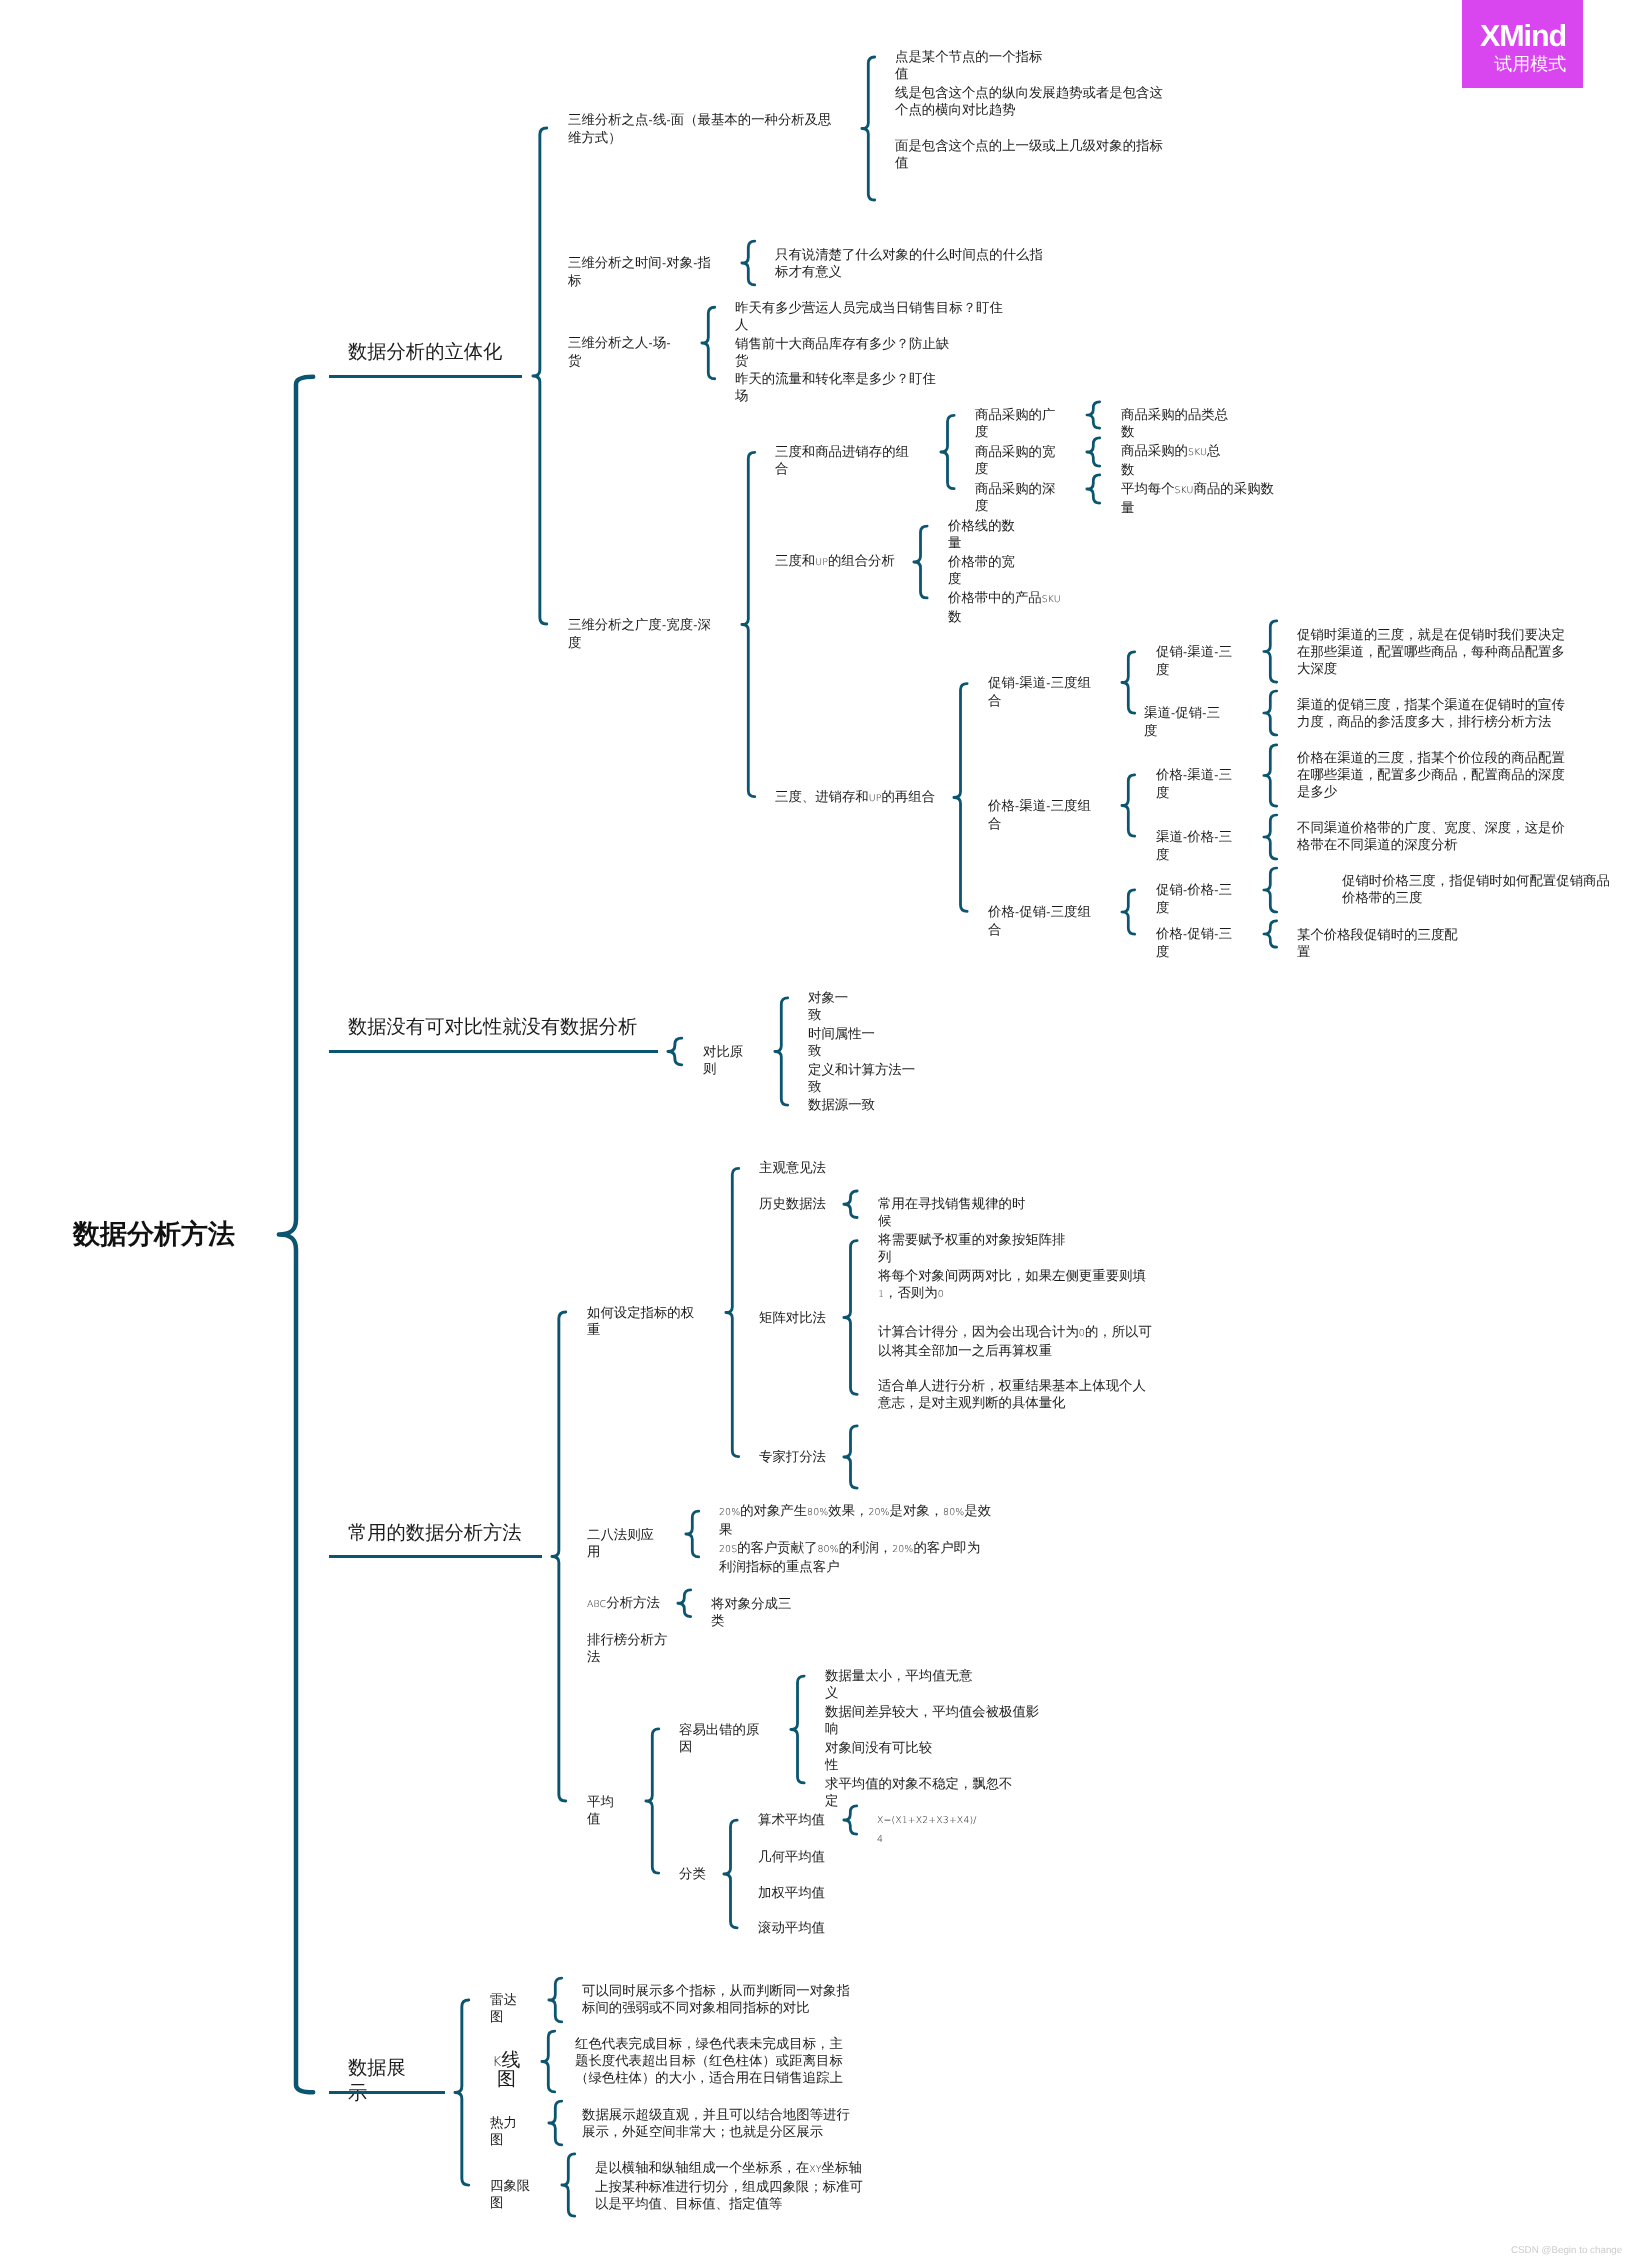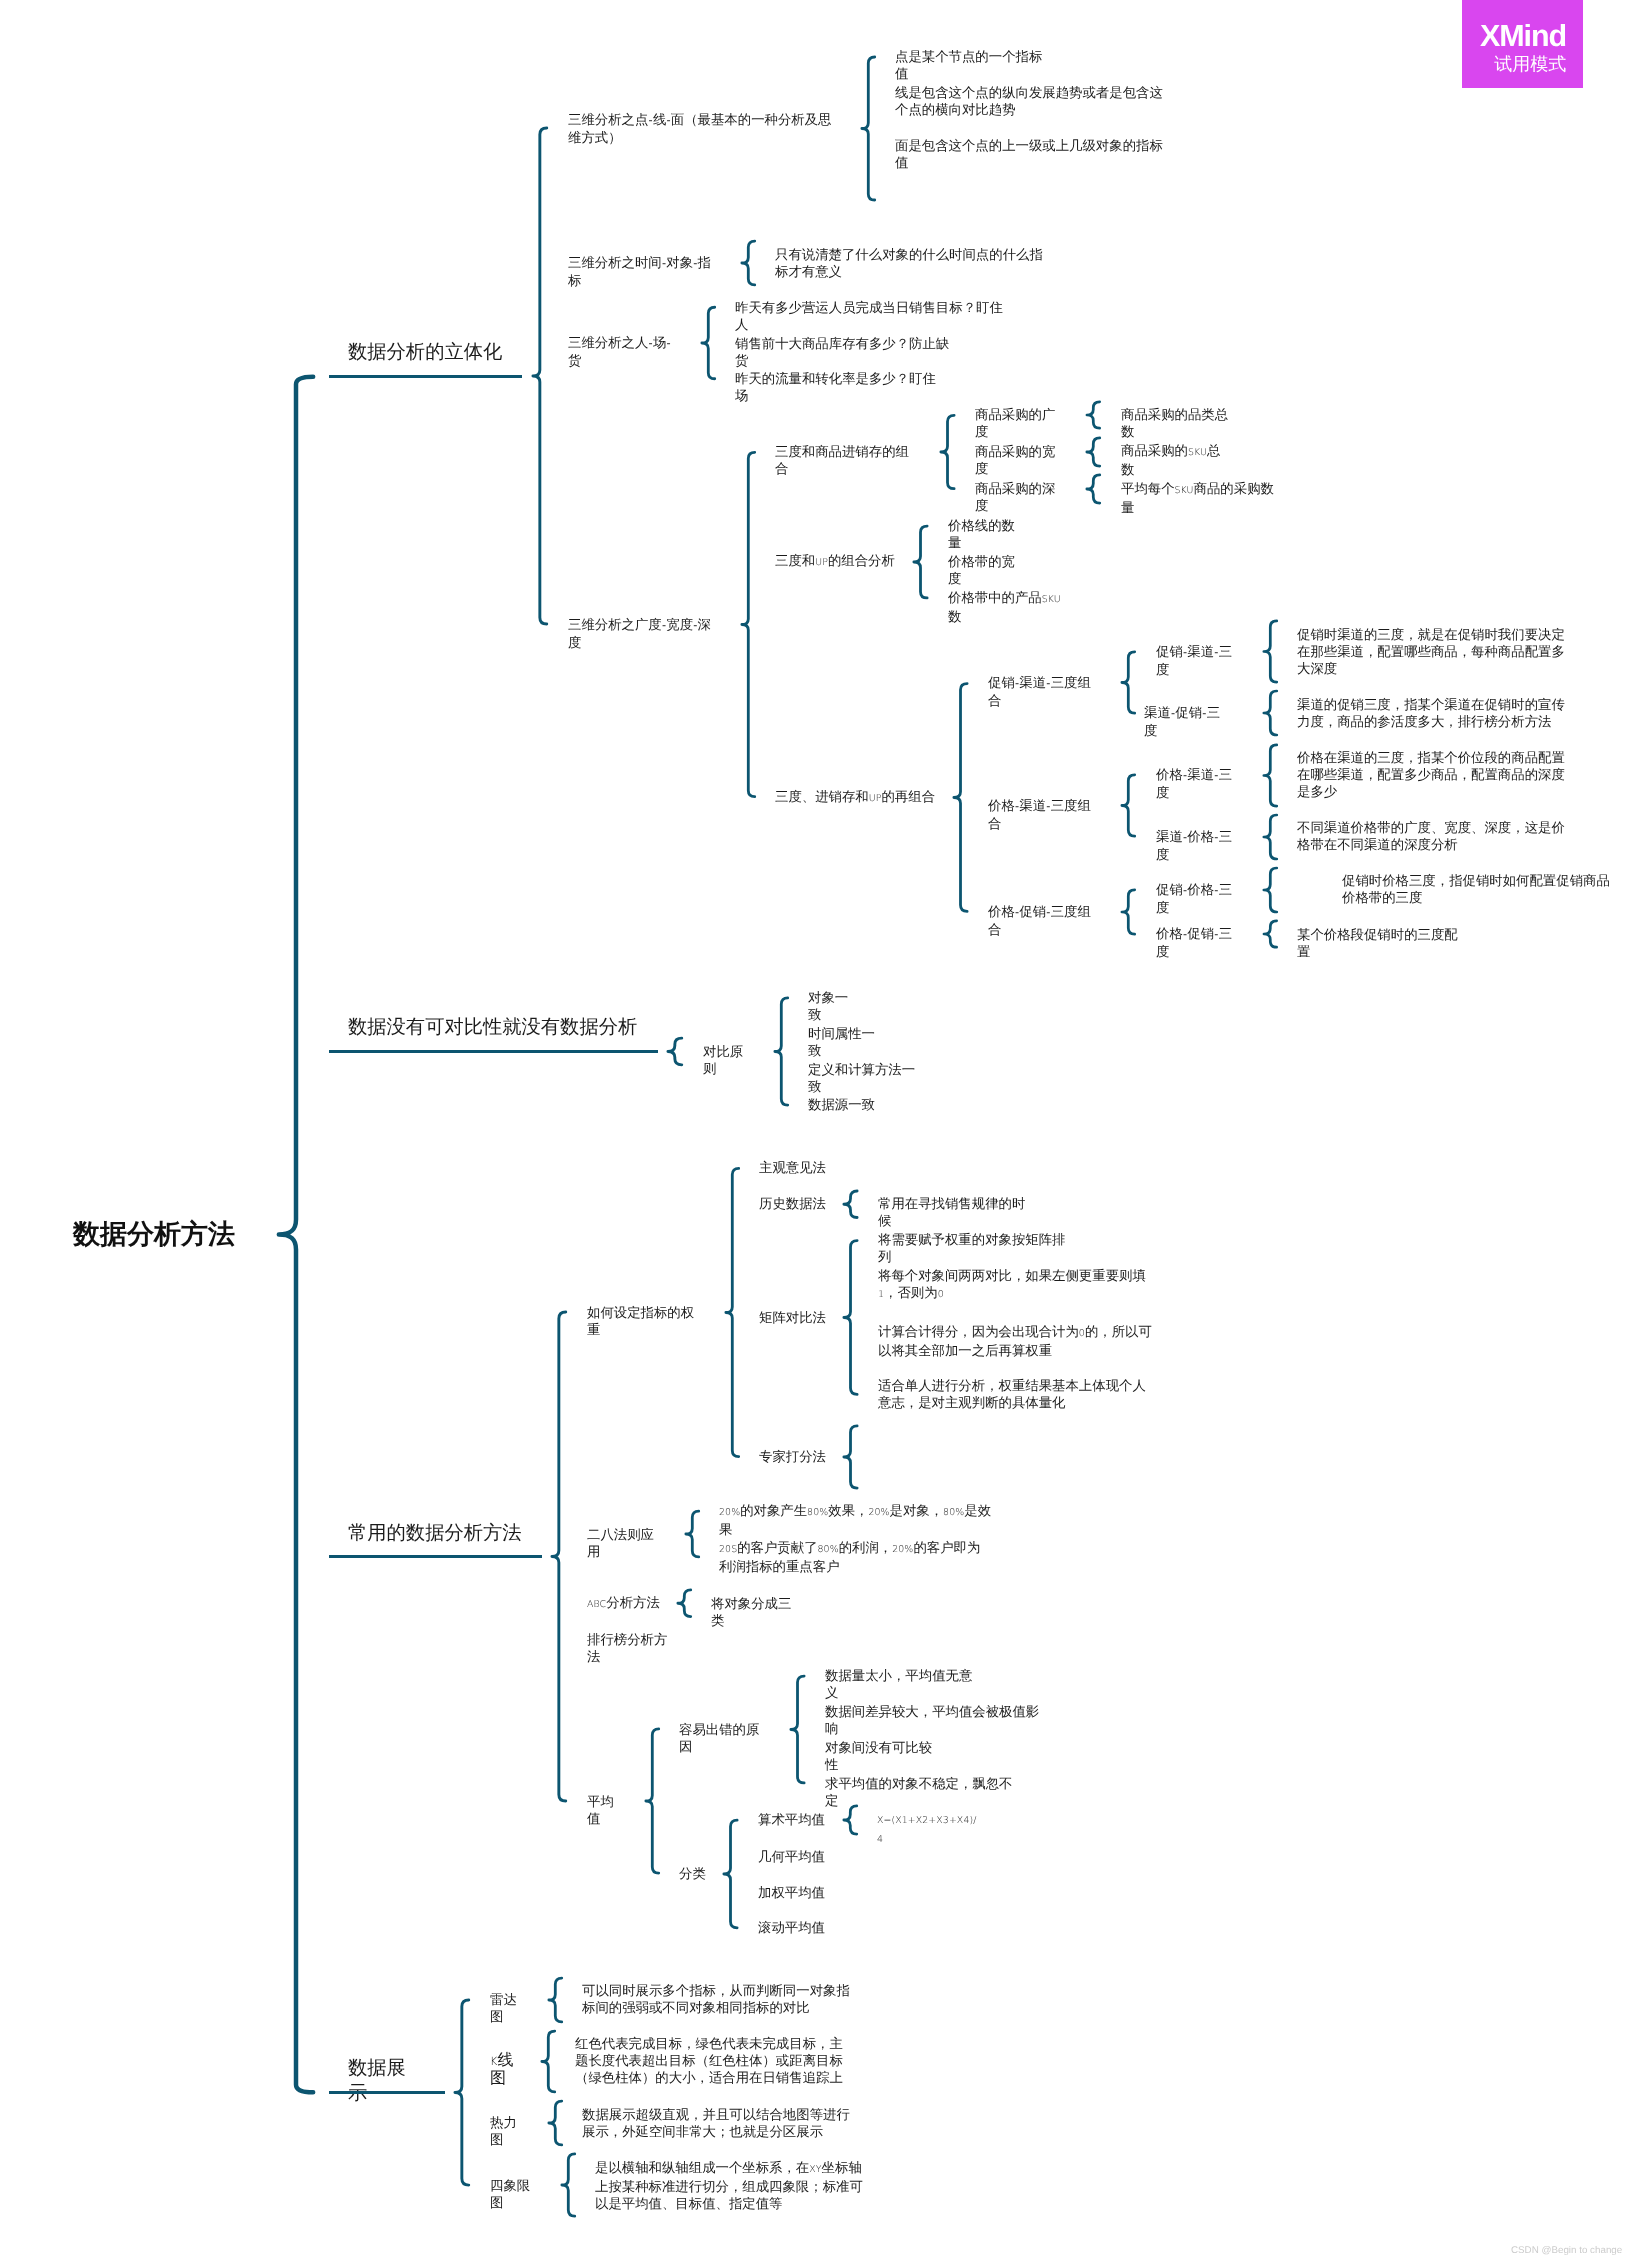--- a/index.html
+++ b/index.html
@@ -111,21 +111,21 @@
     <div class="nd" style="left:825px;top:1775px;width:200px;font-size:13.4px;line-height:17px;">求平均值的对象不稳定，飘忽不定</div>
     <div class="nd" style="left:679px;top:1865px;width:27px;font-size:13.4px;line-height:17px;">分类</div>
     <div class="nd" style="left:758px;top:1811px;width:67px;font-size:13.4px;line-height:17px;">算术平均值</div>
     <div class="nd" style="left:877px;top:1810px;width:105px;font-size:13.4px;line-height:17px;"><span class="lat">X=(X1+X2+X3+X4)/4</span></div>
     <div class="nd" style="left:758px;top:1848px;width:67px;font-size:13.4px;line-height:17px;">几何平均值</div>
     <div class="nd" style="left:758px;top:1884px;width:67px;font-size:13.4px;line-height:17px;">加权平均值</div>
     <div class="nd" style="left:758px;top:1919px;width:67px;font-size:13.4px;line-height:17px;">滚动平均值</div>
     <div class="nd" style="left:348px;top:2056px;width:77px;font-size:19.3px;line-height:25px;">数据展示</div>
     <div class="nd" style="left:490px;top:1991px;width:40px;font-size:13.4px;line-height:17px;">雷达图</div>
     <div class="nd" style="left:582px;top:1982px;width:280px;font-size:13.4px;line-height:17px;">可以同时展示多个指标，从而判断同一对象指标间的强弱或不同对象相同指标的对比</div>
-    <div class="nd" style="left:490px;top:2052px;width:33px;font-size:16px;line-height:17px;"><span class="lat">K</span>线图</div>
+    <div class="nd" style="left:490px;top:2052px;width:33px;font-size:19px;line-height:17px;text-align:center;"><span class="lat">K</span>线图</div>
     <div class="nd" style="left:575px;top:2035px;width:280px;font-size:13.4px;line-height:17px;">红色代表完成目标，绿色代表未完成目标，主题长度代表超出目标（红色柱体）或距离目标（绿色柱体）的大小，适合用在日销售追踪上</div>
     <div class="nd" style="left:490px;top:2114px;width:40px;font-size:13.4px;line-height:17px;">热力图</div>
     <div class="nd" style="left:582px;top:2106px;width:280px;font-size:13.4px;line-height:17px;">数据展示超级直观，并且可以结合地图等进行展示，外延空间非常大；也就是分区展示</div>
     <div class="nd" style="left:490px;top:2177px;width:53px;font-size:13.4px;line-height:17px;">四象限图</div>
     <div class="nd" style="left:595px;top:2159px;width:280px;font-size:13.4px;line-height:17px;">是以横轴和纵轴组成一个坐标系，在<span class="lat">XY</span>坐标轴上按某种标准进行切分，组成四象限；标准可以是平均值、目标值、指定值等</div>
     <div class="ul" style="left:329px;top:375px;width:193px;height:3.3px;"></div>
     <div class="ul" style="left:329px;top:1050px;width:329px;height:3.3px;"></div>
     <div class="ul" style="left:329px;top:1555px;width:213px;height:3.3px;"></div>
     <div class="ul" style="left:329px;top:2091px;width:116px;height:3.3px;"></div>
     <svg class="br" style="left:860px;top:55px;" width="16.6" height="147" viewBox="0 0 34.8906 308.5">

